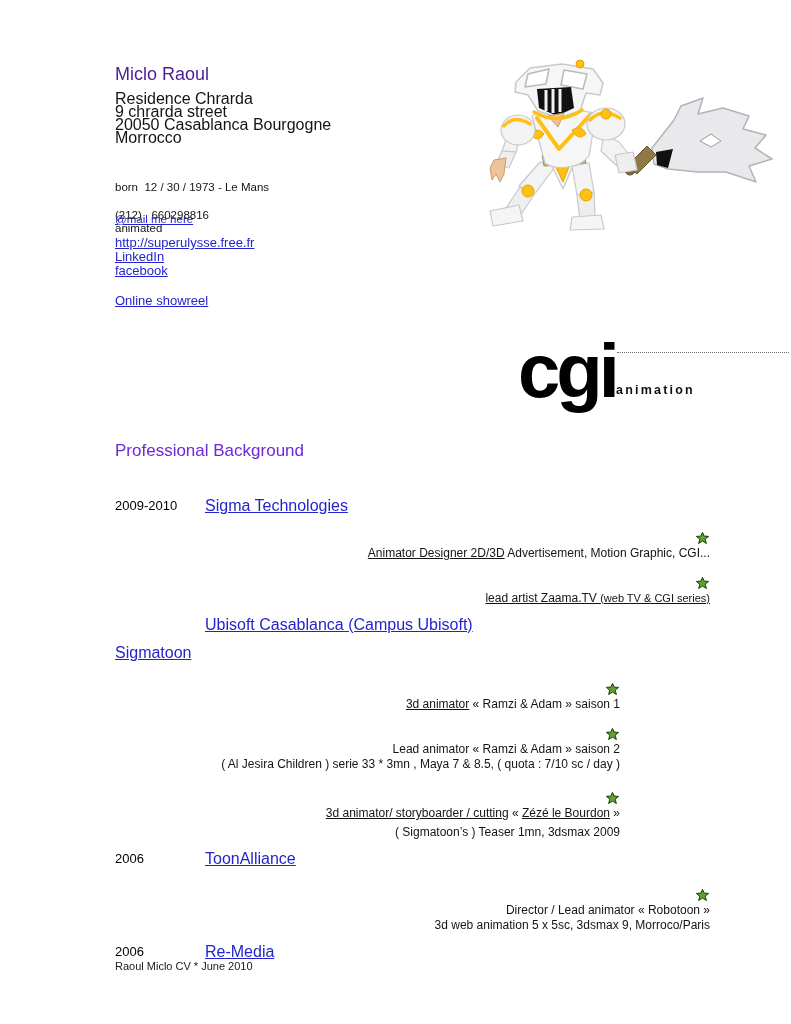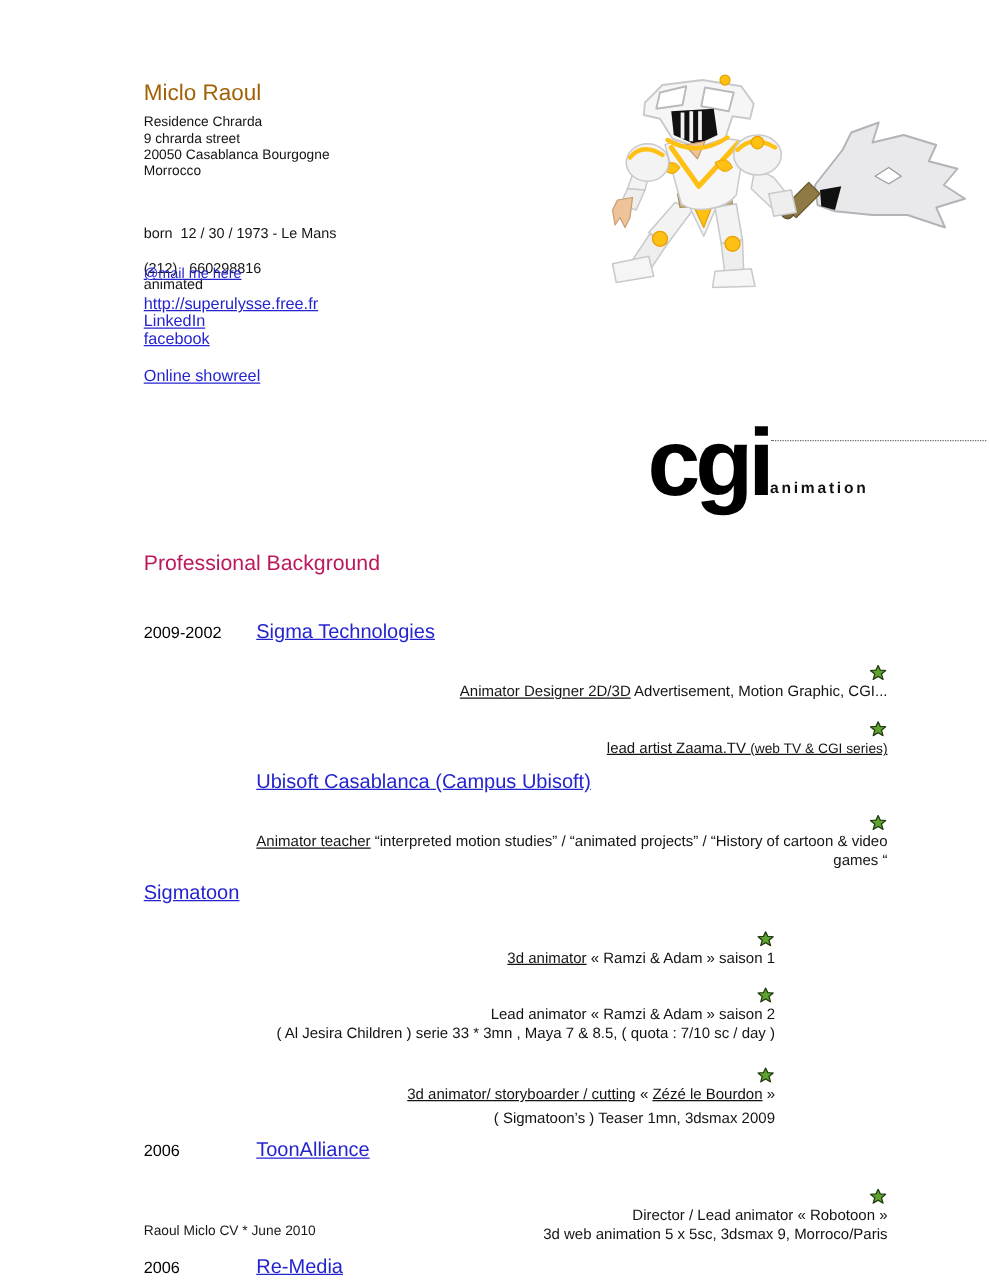--- a/index.html
+++ b/index.html
@@ -4,51 +4,51 @@
 <style>
   html,body{margin:0;padding:0;}
   body{
     width:791px;height:1024px;background:#ffffff;position:relative;overflow:hidden;
     font-family:"Liberation Sans", sans-serif;color:#141414;
     -webkit-font-smoothing:antialiased;
   }
   .abs{position:absolute;}
   a{color:#2424cf;cursor:pointer;}
   
-  .name{left:115px;top:64px;font-size:18px;color:#a16207;}
-  .address{left:115px;top:92px;font-size:11px;line-height:13px;}
+  .name{left:115px;top:64px;font-size:18px;color:#4c1d95;}
+  .address{left:115px;top:92px;font-size:16px;line-height:13px;}
   .address span{display:block;}
   .born{left:115px;top:154px;font-size:11.5px;line-height:13.5px;white-space:pre;}
   .born span{display:block;}
   .phone{left:115px;top:209px;font-size:11.5px;white-space:pre;}
   .mail{left:115px;top:213px;font-size:11.5px;}
   .weblinks{left:115px;top:236px;font-size:13px;line-height:14.2px;}
   .weblinks a{display:block;}
   .showreel{left:115px;top:293px;font-size:13px;}
   
   .logo-text{left:518px;top:333px;font-size:76px;font-weight:bold;letter-spacing:-4px;line-height:76px;color:#000;}
   .logo-sub{left:616px;top:383px;font-size:12.5px;font-weight:bold;letter-spacing:2.2px;color:#111;}
   .logo-dots{left:617px;top:352px;width:172px;height:0;border-top:1.6px dotted #6a6a6a;}
   
   .section{left:115px;top:441px;width:676px;}
-  .section-title{font-size:17px;color:#be185d;font-weight:normal;margin:0 0 36px 0;}
+  .section-title{font-size:17px;color:#6d28d9;font-weight:normal;margin:0 0 36px 0;}
   .entry{display:flex;margin-bottom:10px;}
   .entry .date{width:90px;flex:0 0 90px;font-size:13px;color:#000;padding-top:1px;white-space:pre;}
   .entry .content{flex:1;max-width:505px;}
   .block + .block{margin-top:10px;}
   .company{font-size:16px;display:inline-block;}
   .lines{margin-top:1px;text-align:right;}
   .lines.gapped{margin-top:5px;}
   .line{font-size:12px;line-height:15px;white-space:pre-wrap;color:#141414;}
   .line.gap{margin-top:4px;}
   .line .u{text-decoration:underline;}
   .line .small{font-size:11px;}
   .star{display:inline-block;width:13px;height:12px;vertical-align:-1.5px;margin-right:1px;}
   
-  .footer{left:115px;top:960px;font-size:11px;color:#1a1a1a;margin-top:19px;}
+  .footer{left:115px;top:960px;font-size:11px;color:#1a1a1a;}
   
   .knight{left:460px;top:56px;}
 </style>
 </head>
 <body>
 
 <div class="abs name">Miclo Raoul</div>
 
 <div class="abs address">
   <span>Residence Chrarda</span>
@@ -138,41 +138,35 @@
 </svg>
 
 <div class="abs logo-text">cgi</div>
 <div class="abs logo-sub">animation</div>
 <div class="abs logo-dots"></div>
 
 <div class="abs section">
   <h2 class="section-title">Professional Background</h2>
   <div>
   <div class="entry">
-    <div class="date">2009-2002</div>
+    <div class="date">2009-2010</div>
     <div class="content">
           <div class="block"><a class="company" href="#">Sigma Technologies</a><div class="lines">
               <div class="line">
   <svg class="star" viewBox="0 0 13 12">
     <polygon points="6.5,0.4 8.2,4.1 12.6,4.4 9.2,7.2 10.4,11.5 6.5,9.1 2.6,11.5 3.8,7.2 0.4,4.4 4.8,4.1" fill="#5fa22e" stroke="#203a10" stroke-width="1"></polygon>
   </svg>
 <span class="u">Animator Designer 2D/3D</span><span> Advertisement, Motion Graphic, CGI...</span></div>
               <div class="line">
   <svg class="star" viewBox="0 0 13 12">
     <polygon points="6.5,0.4 8.2,4.1 12.6,4.4 9.2,7.2 10.4,11.5 6.5,9.1 2.6,11.5 3.8,7.2 0.4,4.4 4.8,4.1" fill="#5fa22e" stroke="#203a10" stroke-width="1"></polygon>
   </svg>
 <span class="u">lead artist Zaama.TV </span><span class="u small">(web TV &amp; CGI series)</span></div>
             </div></div>
-          <div class="block"><a class="company" href="#">Ubisoft Casablanca (Campus Ubisoft)</a><div class="lines">
-              <div class="line">
-  <svg class="star" viewBox="0 0 13 12">
-    <polygon points="6.5,0.4 8.2,4.1 12.6,4.4 9.2,7.2 10.4,11.5 6.5,9.1 2.6,11.5 3.8,7.2 0.4,4.4 4.8,4.1" fill="#5fa22e" stroke="#203a10" stroke-width="1"></polygon>
-  </svg>
-<span class="u">Animator teacher</span><span> “interpreted motion studies” / “animated projects” / “History of cartoon &amp; video games “</span></div>
-            </div></div>
+          <div class="block"><a class="company" href="#">Ubisoft Casablanca (Campus Ubisoft)</a></div>
         </div>
   </div>
 
   <div class="entry">
     <div class="content">
           <div class="block"><a class="company" href="#">Sigmatoon</a><div class="lines gapped">
               <div class="line">
   <svg class="star" viewBox="0 0 13 12">
     <polygon points="6.5,0.4 8.2,4.1 12.6,4.4 9.2,7.2 10.4,11.5 6.5,9.1 2.6,11.5 3.8,7.2 0.4,4.4 4.8,4.1" fill="#5fa22e" stroke="#203a10" stroke-width="1"></polygon>
   </svg>

